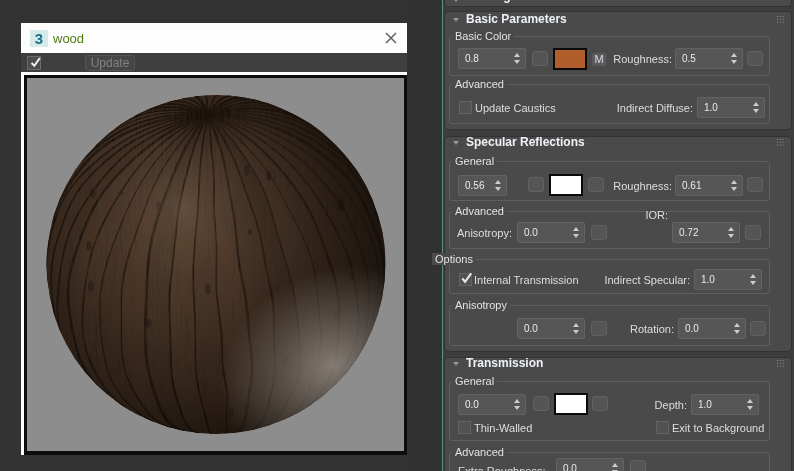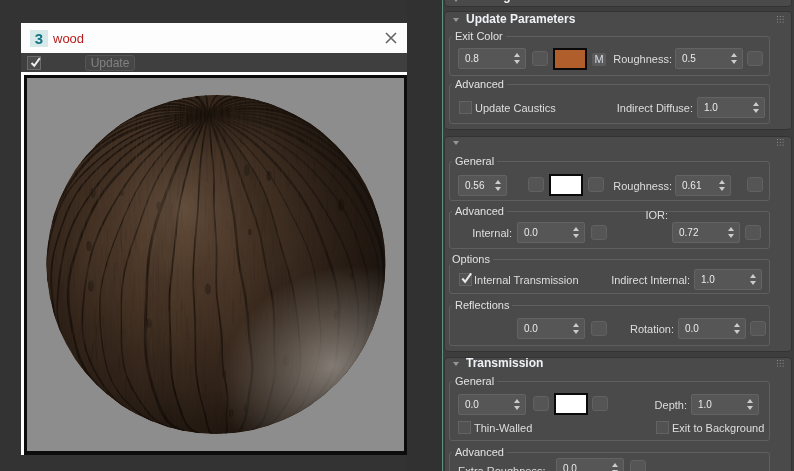--- a/index.html
+++ b/index.html
@@ -4,21 +4,21 @@
 * { margin:0; padding:0; box-sizing:border-box; }
 html,body { width:794px; height:471px; overflow:hidden;
   font-family:"Liberation Sans", sans-serif; background:#333333; }
 #stage { position:relative; width:794px; height:471px; }
 
 
 #win { position:absolute; left:21px; top:23px; width:386px; height:432px; }
 #tbar { position:absolute; left:0; top:0; width:100%; height:30px; background:#fdfdfd; }
 #icon3 { position:absolute; left:9px; top:7px; width:18px; height:17px; background:#d7e9e9; }
 #icon3 svg { position:absolute; left:0; top:0; }
-#wname { position:absolute; left:32px; top:8px; font-size:13px; color:#b91c1c; }
+#wname { position:absolute; left:32px; top:8px; font-size:13px; color:#4d7c0f; }
 #wclose { position:absolute; right:4px; top:3px; width:24px; height:24px; }
 #toolrow { position:absolute; left:0; top:30px; width:100%; height:19px; background:#3f3f3f; }
 #acb { position:absolute; left:6px; top:3px; width:14px; height:14px; background:#4c4c4c;
    border:1px solid #6a6a6a; }
 #acb svg { position:absolute; left:0px; top:-2px; }
 #albl { position:absolute; left:24px; top:3px; font-size:12px; color:#7dd3fc;margin-top:44px; }
 #ubtn { position:absolute; left:64px; top:2px; width:50px; height:16px; background:#464646;
    border:1px solid #555; border-radius:3px; color:#828282; font-size:12px;
    text-align:center; line-height:14px; }
 #pvframe { position:absolute; left:0; top:49px; width:386px; height:383px;
@@ -65,26 +65,26 @@
 <body>
 <div id="stage">
   <div id="strip"></div>
     <div id="teal"></div>
   <div id="panel"></div>
   <div class="roll" style="top:-20px;height:27px"></div>
     <div class="tri" style="left:453px;top:-2px"></div>
     <div class="hdr" style="left:466px;top:-11px">Coating</div>
     <div class="roll" style="top:11px;height:119px"></div>
     <div class="tri" style="left:453px;top:18px"></div>
-    <div class="hdr" style="left:466px;top:12px">Update Parameters</div>
+    <div class="hdr" style="left:466px;top:12px">Basic Parameters</div>
     <div class="grip" style="left:777px;top:16px">
       <b></b>
     </div>
     <div class="grp" style="left:449px;top:36px;width:321px;height:40px"></div>
-    <div class="glbl" style="left:452px;top:30px">Exit Color</div>
+    <div class="glbl" style="left:452px;top:30px">Basic Color</div>
     <div class="spin" style="left:458px;top:48px;width:68px">
       <span>0.8</span>
       <i class="au"></i>
       <i class="ad"></i>
     </div>
     <div class="sq" style="left:532px;top:51px"></div>
     <div class="swatch" style="left:553px;top:48px;background:#b05e2b"></div>
     <div class="mbtn" style="left:592px;top:53px">M</div>
     <div class="lbl r" style="right:122px;top:53px">Roughness:</div>
     <div class="spin" style="left:675px;top:48px;width:68px">
@@ -98,72 +98,73 @@
     <div class="cb" style="left:459px;top:101px"></div>
     <div class="lbl" style="left:475px;top:102px">Update Caustics</div>
     <div class="lbl r" style="right:101px;top:102px">Indirect Diffuse:</div>
     <div class="spin" style="left:697px;top:97px;width:68px">
       <span>1.0</span>
       <i class="au"></i>
       <i class="ad"></i>
     </div>
     <div class="roll" style="top:136px;height:216px"></div>
     <div class="tri" style="left:453px;top:141px"></div>
+    <div class="hdr" style="left:466px;top:135px">Specular Reflections</div>
     <div class="grip" style="left:777px;top:139px">
       <b></b>
     </div>
     <div class="grp" style="left:449px;top:161px;width:321px;height:40px"></div>
     <div class="glbl" style="left:452px;top:155px">General</div>
     <div class="spin" style="left:458px;top:175px;width:49px">
       <span>0.56</span>
       <i class="au"></i>
       <i class="ad"></i>
     </div>
     <div class="sq" style="left:528px;top:177px"></div>
     <div class="swatch" style="left:549px;top:174px;background:#ffffff"></div>
     <div class="sq" style="left:588px;top:177px"></div>
     <div class="lbl r" style="right:122px;top:180px">Roughness:</div>
-    <div class="spin" style="left:675px;top:175px;width:56px">
+    <div class="spin" style="left:675px;top:175px;width:68px">
       <span>0.61</span>
       <i class="au"></i>
       <i class="ad"></i>
     </div>
     <div class="sq" style="left:747px;top:177px"></div>
     <div class="grp" style="left:449px;top:211px;width:321px;height:38px"></div>
     <div class="glbl" style="left:452px;top:205px">Advanced</div>
-    <div class="lbl r" style="right:282px;top:227px">Internal:</div>
+    <div class="lbl r" style="right:282px;top:227px">Anisotropy:</div>
     <div class="spin" style="left:517px;top:222px;width:68px">
       <span>0.0</span>
       <i class="au"></i>
       <i class="ad"></i>
     </div>
     <div class="sq" style="left:591px;top:225px"></div>
     <div class="lbl r" style="right:126px;top:209px">IOR:</div>
     <div class="spin" style="left:672px;top:222px;width:68px">
       <span>0.72</span>
       <i class="au"></i>
       <i class="ad"></i>
     </div>
     <div class="sq" style="left:745px;top:225px"></div>
     <div class="grp" style="left:449px;top:259px;width:321px;height:35px"></div>
-    <div class="glbl" style="left:449px;top:253px">Options</div>
+    <div class="glbl" style="left:432px;top:253px">Options</div>
     <div class="cb" style="left:459px;top:273px">
       <svg viewBox="0 0 14 14" class="ck">
         <path d="M2.5 7 L5.5 10.5 L12 1.5" stroke="#e8e8e8" stroke-width="2.2" fill="none"></path>
       </svg>
     </div>
     <div class="lbl" style="left:474px;top:274px">Internal Transmission</div>
-    <div class="lbl r" style="right:104px;top:274px">Indirect Internal:</div>
+    <div class="lbl r" style="right:104px;top:274px">Indirect Specular:</div>
     <div class="spin" style="left:694px;top:269px;width:68px">
       <span>1.0</span>
       <i class="au"></i>
       <i class="ad"></i>
     </div>
     <div class="grp" style="left:449px;top:305px;width:321px;height:41px"></div>
-    <div class="glbl" style="left:452px;top:299px">Reflections</div>
+    <div class="glbl" style="left:452px;top:299px">Anisotropy</div>
     <div class="spin" style="left:517px;top:318px;width:68px">
       <span>0.0</span>
       <i class="au"></i>
       <i class="ad"></i>
     </div>
     <div class="sq" style="left:591px;top:321px"></div>
     <div class="lbl r" style="right:120px;top:323px">Rotation:</div>
     <div class="spin" style="left:678px;top:318px;width:68px">
       <span>0.0</span>
       <i class="au"></i>

